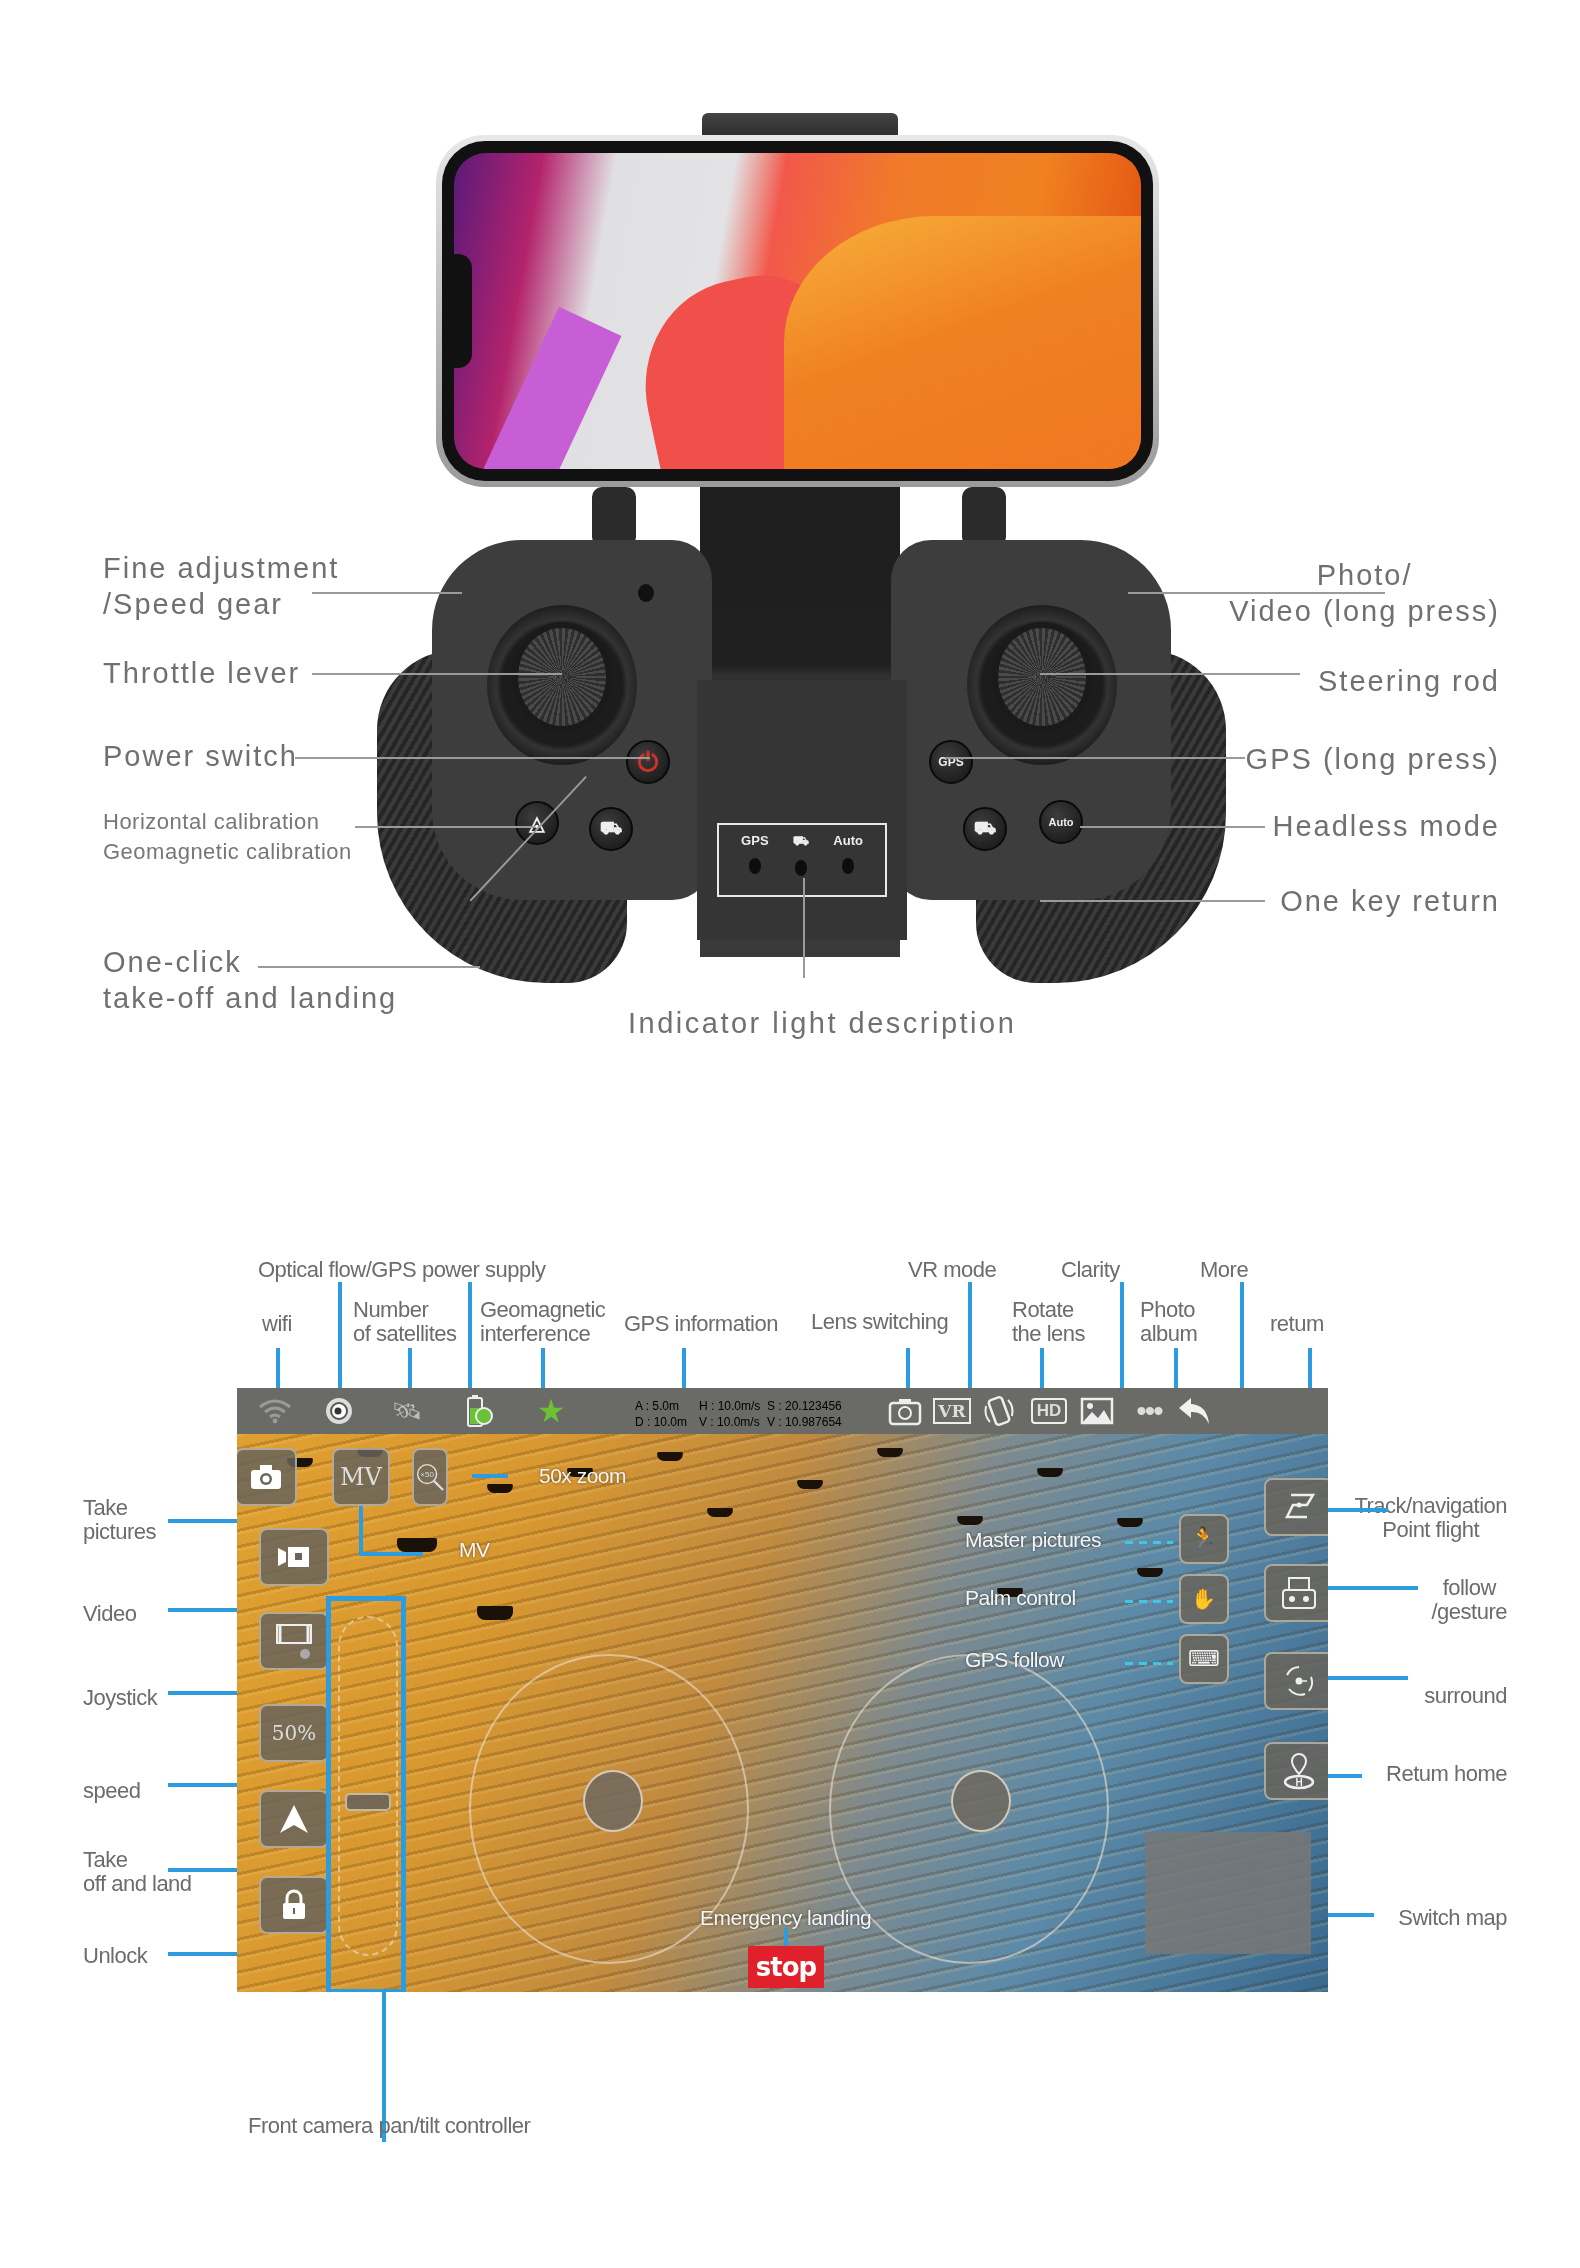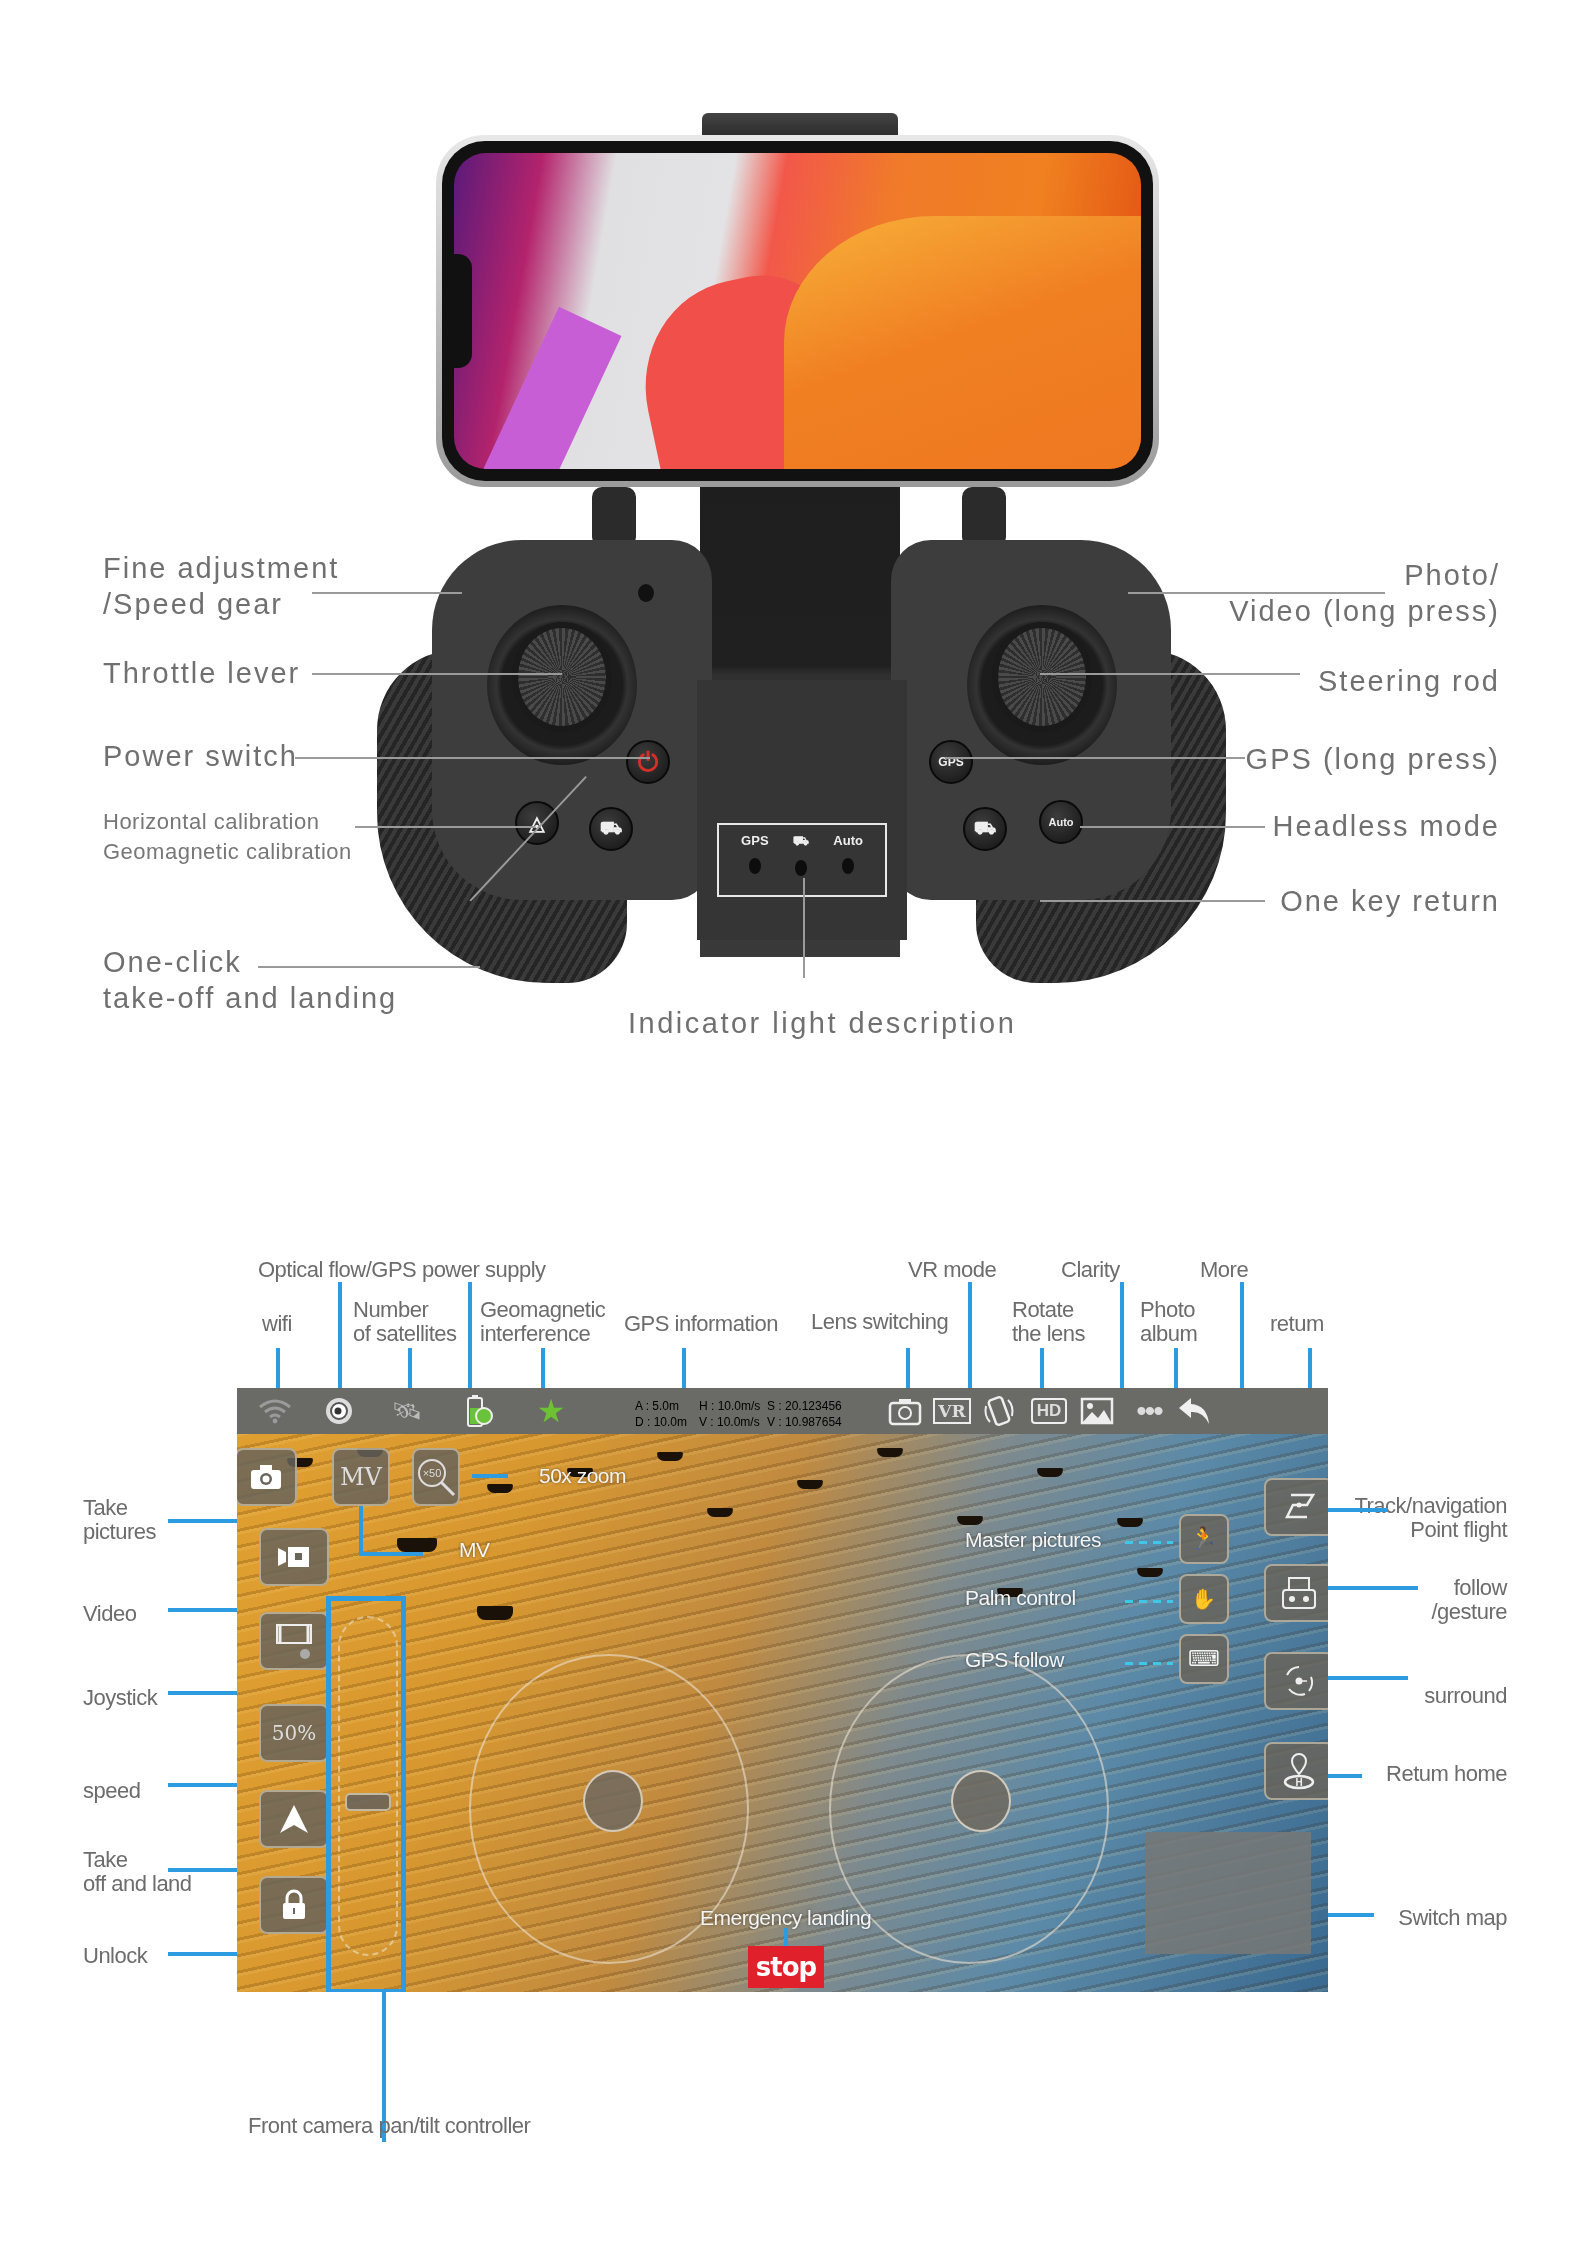--- a/index.html
+++ b/index.html
@@ -3,21 +3,21 @@
 <meta charset="utf-8">
 <style>
   * { box-sizing: border-box; margin: 0; padding: 0; }
   html, body { width: 1580px; height: 2268px; background: #ffffff; overflow: hidden; }
   body { position: relative; font-family: "Liberation Sans", sans-serif; color: #6e6e6e; }
   .abs { position: absolute; }
 
   
   .label-lg { position: absolute; font-size: 29px; letter-spacing: 2px; color: #707070; line-height: 36px; white-space: nowrap; }
   .label-md { position: absolute; font-size: 22px; letter-spacing: 0.5px; color: #777; line-height: 30px; white-space: nowrap; }
-  .right { text-align: right; }
+  .right { text-align: center; }
   .lead { position: absolute; height: 1.5px; background: #9a9a9a; }
   .leadv { position: absolute; width: 1.5px; background: #9a9a9a; }
 
   .phone-tab { left: 702px; top: 113px; width: 196px; height: 26px; background: linear-gradient(#444,#2a2a2a); border-radius: 6px 6px 0 0; }
   .phone { left: 436px; top: 135px; width: 723px; height: 352px; border-radius: 48px; background: linear-gradient(#e8e8e8,#9a9a9a); padding: 6px; }
   .phone-inner { width: 100%; height: 100%; border-radius: 43px; background: #111; padding: 12px; }
   .screen { position: relative; width: 100%; height: 100%; border-radius: 32px; overflow: hidden;
     background: linear-gradient(100deg, #5a1a7a 0%, #b3236c 12%, #e0e0e2 22%, #e3e3e5 38%, #f2584a 45%, #f07a2a 60%, #f08020 80%, #e04a10 100%); }
   .screen .blob1 { position:absolute; left: 28%; top: 40%; width: 30%; height: 70%; background: #f04f4a; border-radius: 50% 40% 0 0; transform: rotate(-12deg); }
   .screen .blob2 { position:absolute; left: 48%; top: 20%; width: 55%; height: 100%; background: linear-gradient(160deg,#f7b13a,#f07f22 40%,#ef7620); border-radius: 40% 0 0 0; }
@@ -353,21 +353,21 @@
         <rect x="1" y="6" width="30" height="19" rx="3" fill="#fff"></rect>
         <rect x="10" y="1" width="12" height="6" fill="#fff"></rect>
         <circle cx="16" cy="15" r="6" fill="#6a655a"></circle>
         <circle cx="16" cy="15" r="3.5" fill="#fff"></circle>
       </svg>
   </div>
 
   <div class="tile" style="left:95px;top:60px;width:58px;">
     <span style="font-family:'DejaVu Serif',serif;font-size:24px;color:#ddd;">MV</span>
   </div>
-  <div class="tile" style="left:175px;top:60px;width:48px;">
+  <div class="tile" style="left:175px;top:60px;width:36px;">
     <svg width="44" height="44" viewBox="0 0 44 44">
         <circle cx="18" cy="18" r="13" stroke="#ddd" stroke-width="2" fill="none"></circle>
         <line x1="27" y1="27" x2="40" y2="40" stroke="#ddd" stroke-width="3"></line>
         <text x="18" y="22" font-size="11" fill="#ddd" text-anchor="middle" font-family="Liberation Sans, sans-serif">×50</text>
       </svg>
   </div>
   <div class="bl" style="left:235px;top:86px;width:36px;height:4px;"></div>
   <div class="in-label" style="left:302px;top:76px;">50x zoom</div>
   <div class="bl" style="left:122px;top:118px;width:4px;height:50px;"></div>
   <div class="bl" style="left:122px;top:164px;width:64px;height:4px;"></div>

